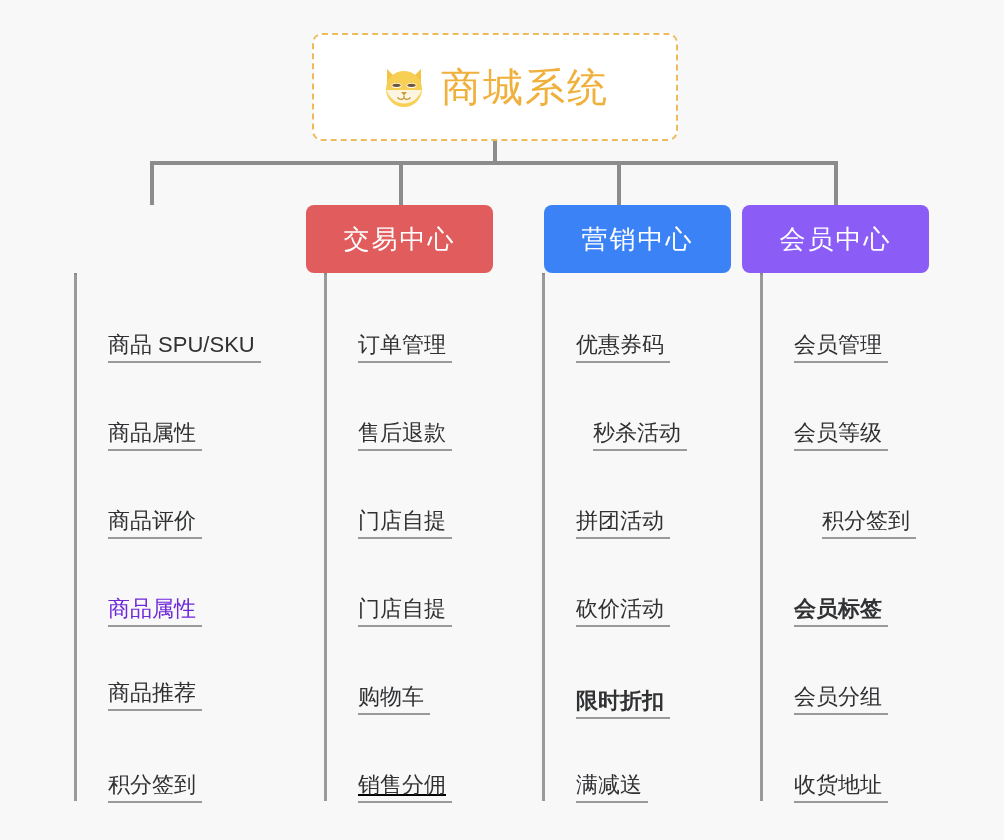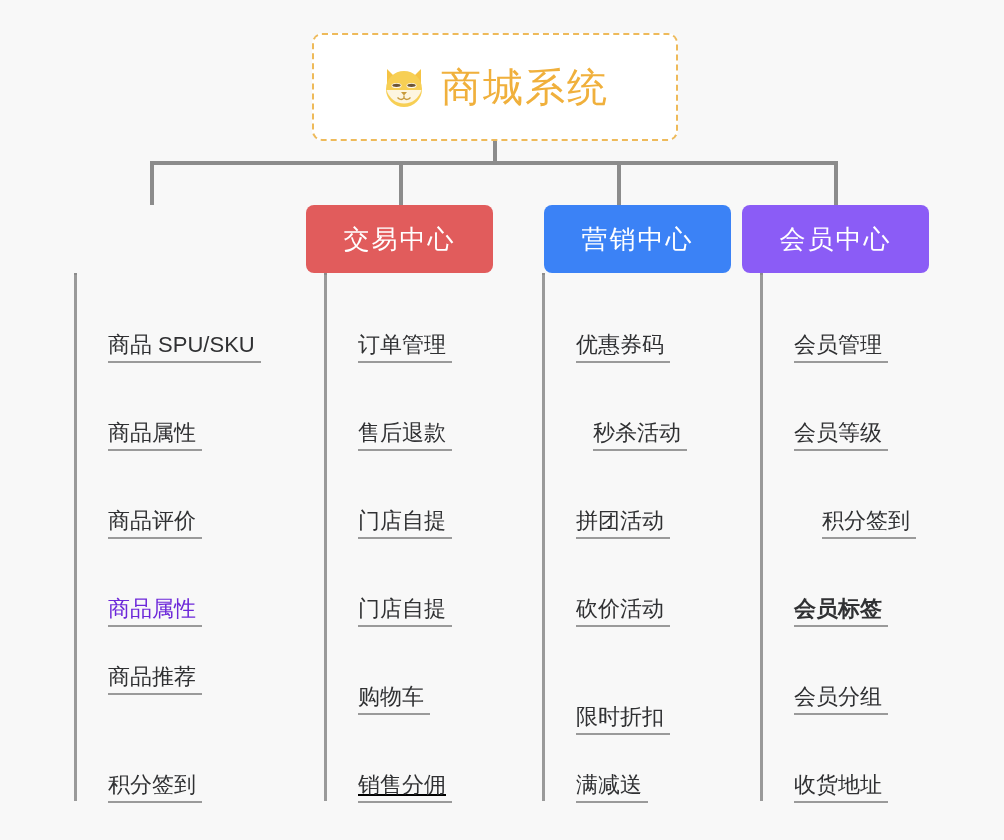--- a/index.html
+++ b/index.html
@@ -166,21 +166,21 @@
     </div>
     <div class="leaf-item" style="top:88px;">
       <span class="leaf-text" style="color: rgb(48, 49, 51); border-bottom-color: rgb(154, 154, 154);">商品属性</span>
     </div>
     <div class="leaf-item" style="top:176px;">
       <span class="leaf-text" style="color: rgb(48, 49, 51); border-bottom-color: rgb(154, 154, 154);">商品评价</span>
     </div>
     <div class="leaf-item" style="top:264px;">
       <span class="leaf-text" style="color: #6d28d9; border-bottom-color: rgb(154, 154, 154);">商品属性</span>
     </div>
-    <div class="leaf-item" style="top:332px;text-align:right;">
+    <div class="leaf-item" style="top:348px;text-align:right;">
       <span class="leaf-text" style="color: rgb(48, 49, 51); border-bottom-color: rgb(154, 154, 154);">商品推荐</span>
     </div>
     <div class="leaf-item" style="top:440px;">
       <span class="leaf-text" style="color: rgb(48, 49, 51); border-bottom-color: rgb(154, 154, 154);">积分签到</span>
     </div>
   </div>
 
   <div class="leaf-col" style="left:324px;">
     <div class="leaf-rail" style="background: rgb(154, 154, 154);"></div>
     <div class="leaf-item" style="top:0px;">
@@ -210,21 +210,21 @@
     </div>
     <div class="leaf-item" style="top:88px;padding-left:48px;">
       <span class="leaf-text" style="color: rgb(48, 49, 51); border-bottom-color: rgb(154, 154, 154);">秒杀活动</span>
     </div>
     <div class="leaf-item" style="top:176px;">
       <span class="leaf-text" style="color: rgb(48, 49, 51); border-bottom-color: rgb(154, 154, 154);">拼团活动</span>
     </div>
     <div class="leaf-item" style="top:264px;">
       <span class="leaf-text" style="color: rgb(48, 49, 51); border-bottom-color: rgb(154, 154, 154);">砍价活动</span>
     </div>
-    <div class="leaf-item" style="top:372px;">
+    <div class="leaf-item" style="top:356px;font-weight:bold;">
       <span class="leaf-text" style="color: rgb(48, 49, 51); border-bottom-color: rgb(154, 154, 154);">限时折扣</span>
     </div>
     <div class="leaf-item" style="top:440px;">
       <span class="leaf-text" style="color: rgb(48, 49, 51); border-bottom-color: rgb(154, 154, 154);">满减送</span>
     </div>
   </div>
 
   <div class="leaf-col" style="left:760px;">
     <div class="leaf-rail" style="background: rgb(154, 154, 154);"></div>
     <div class="leaf-item" style="top:0px;">

